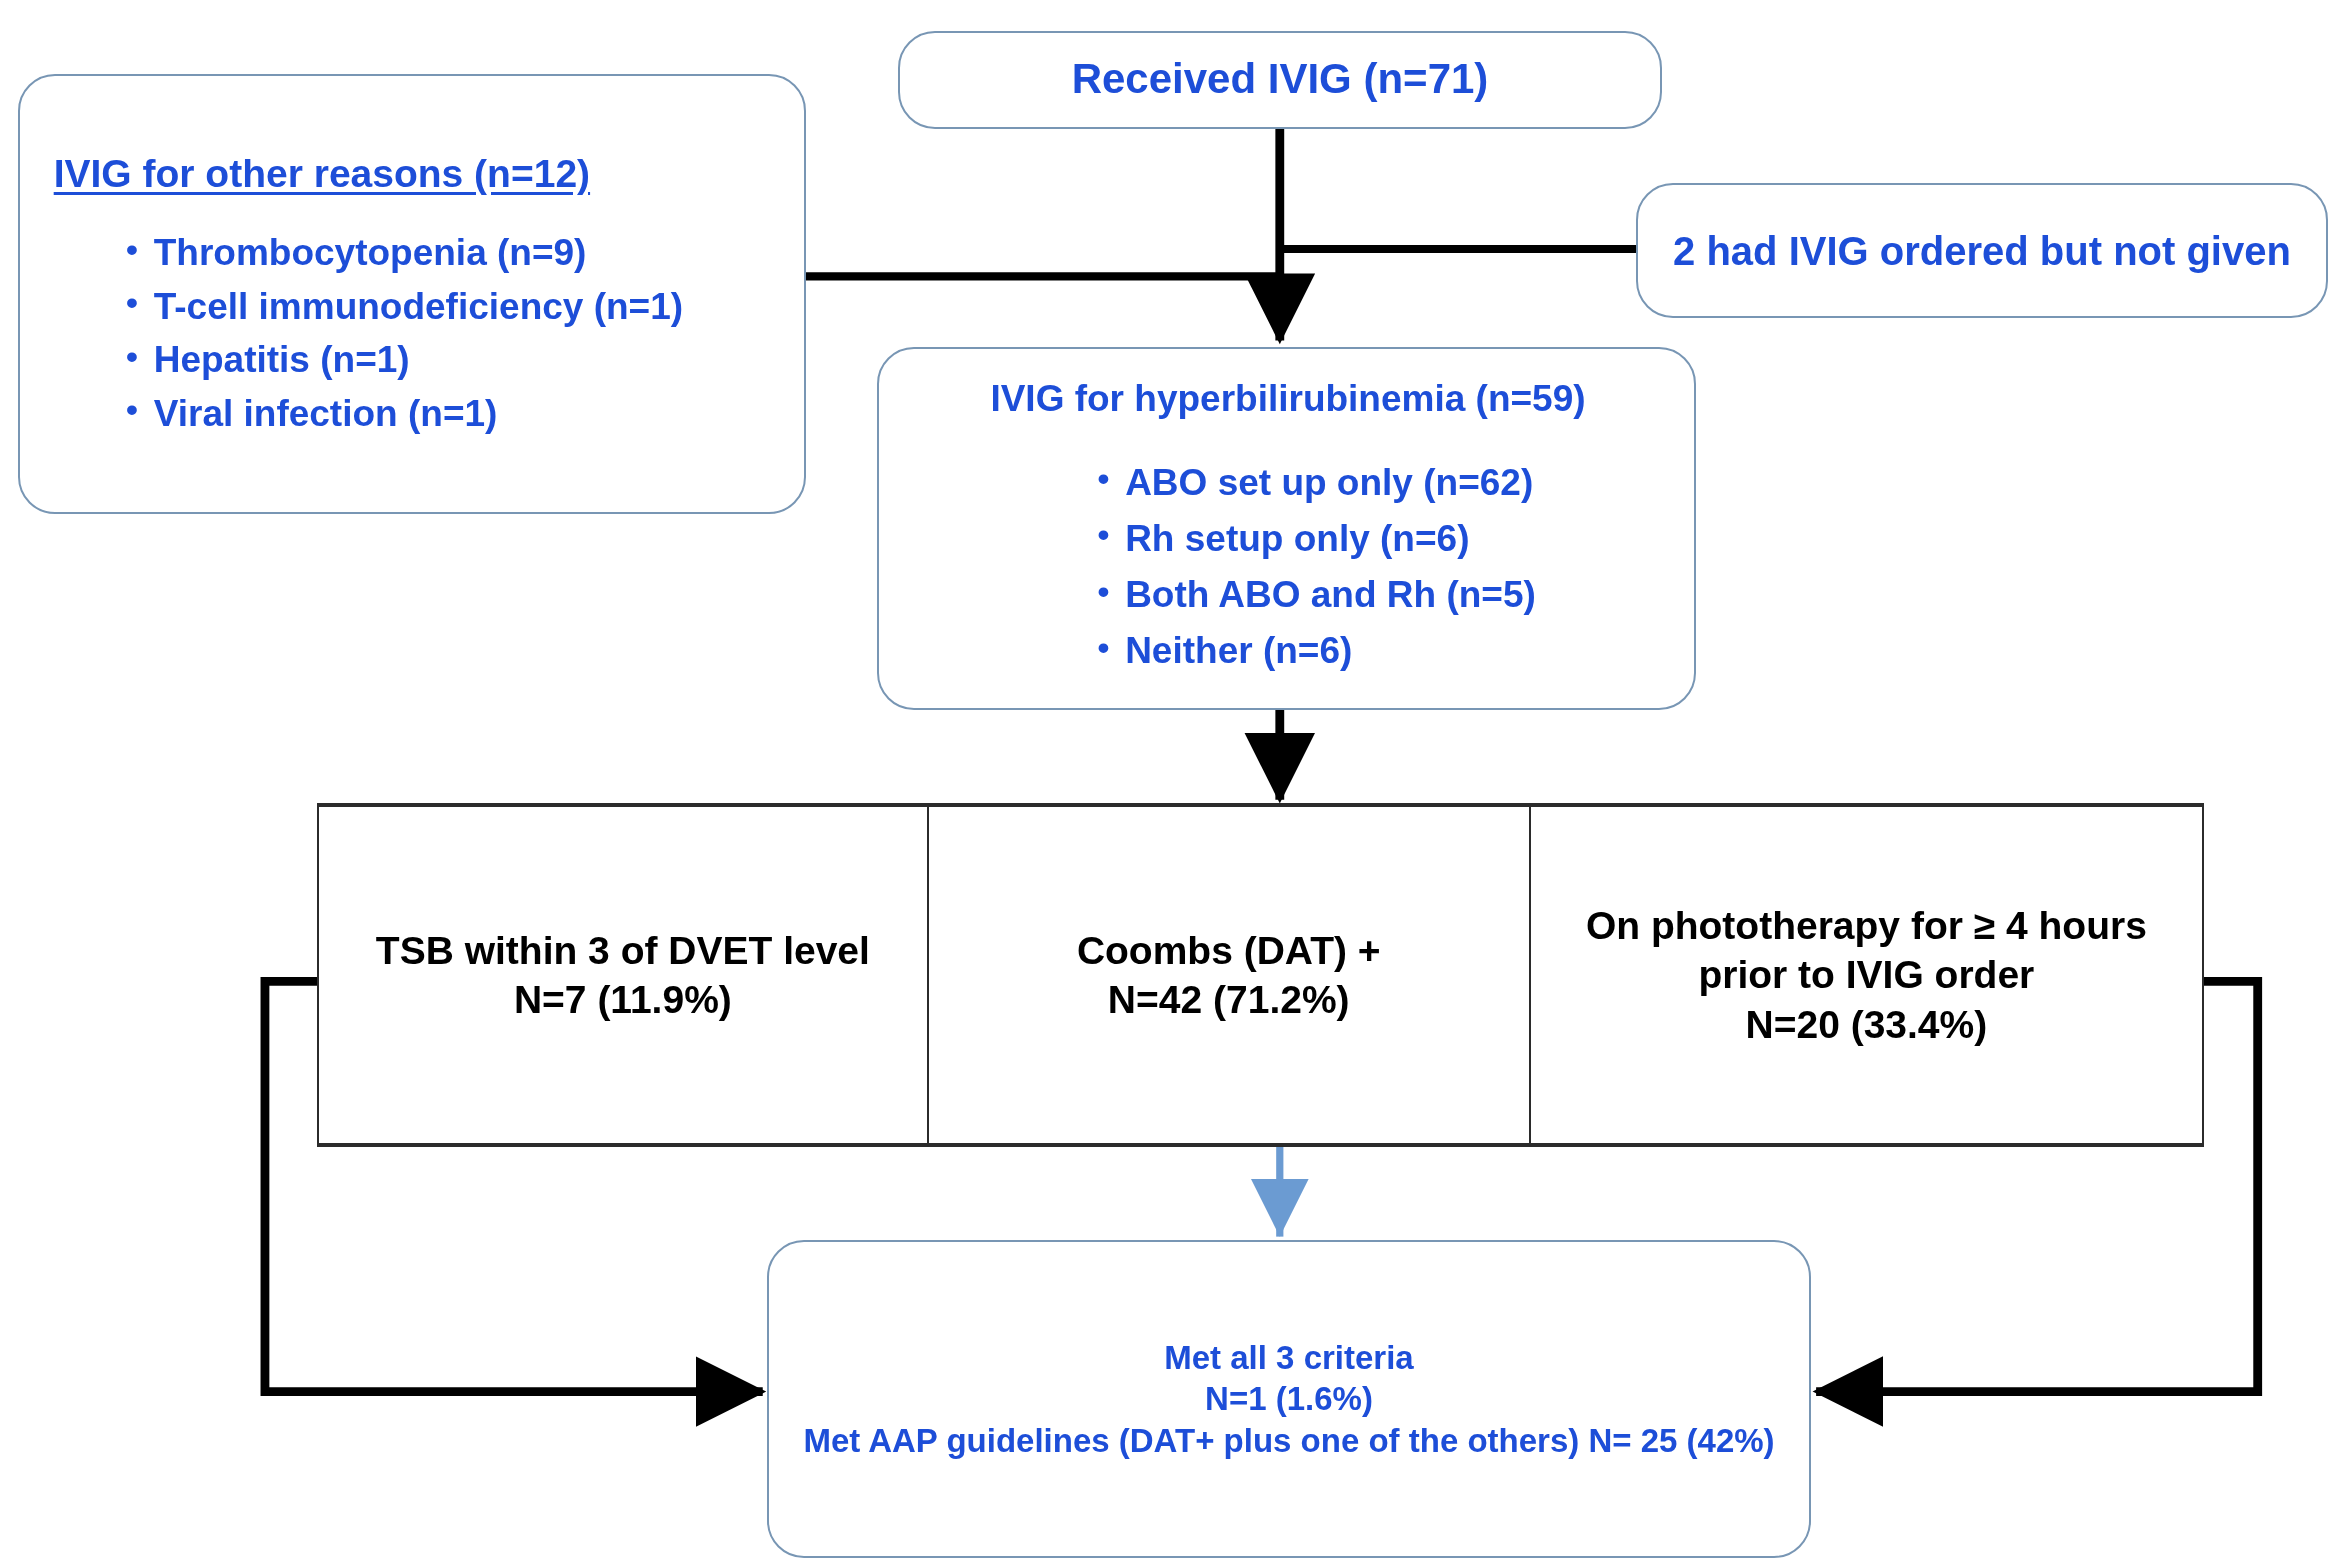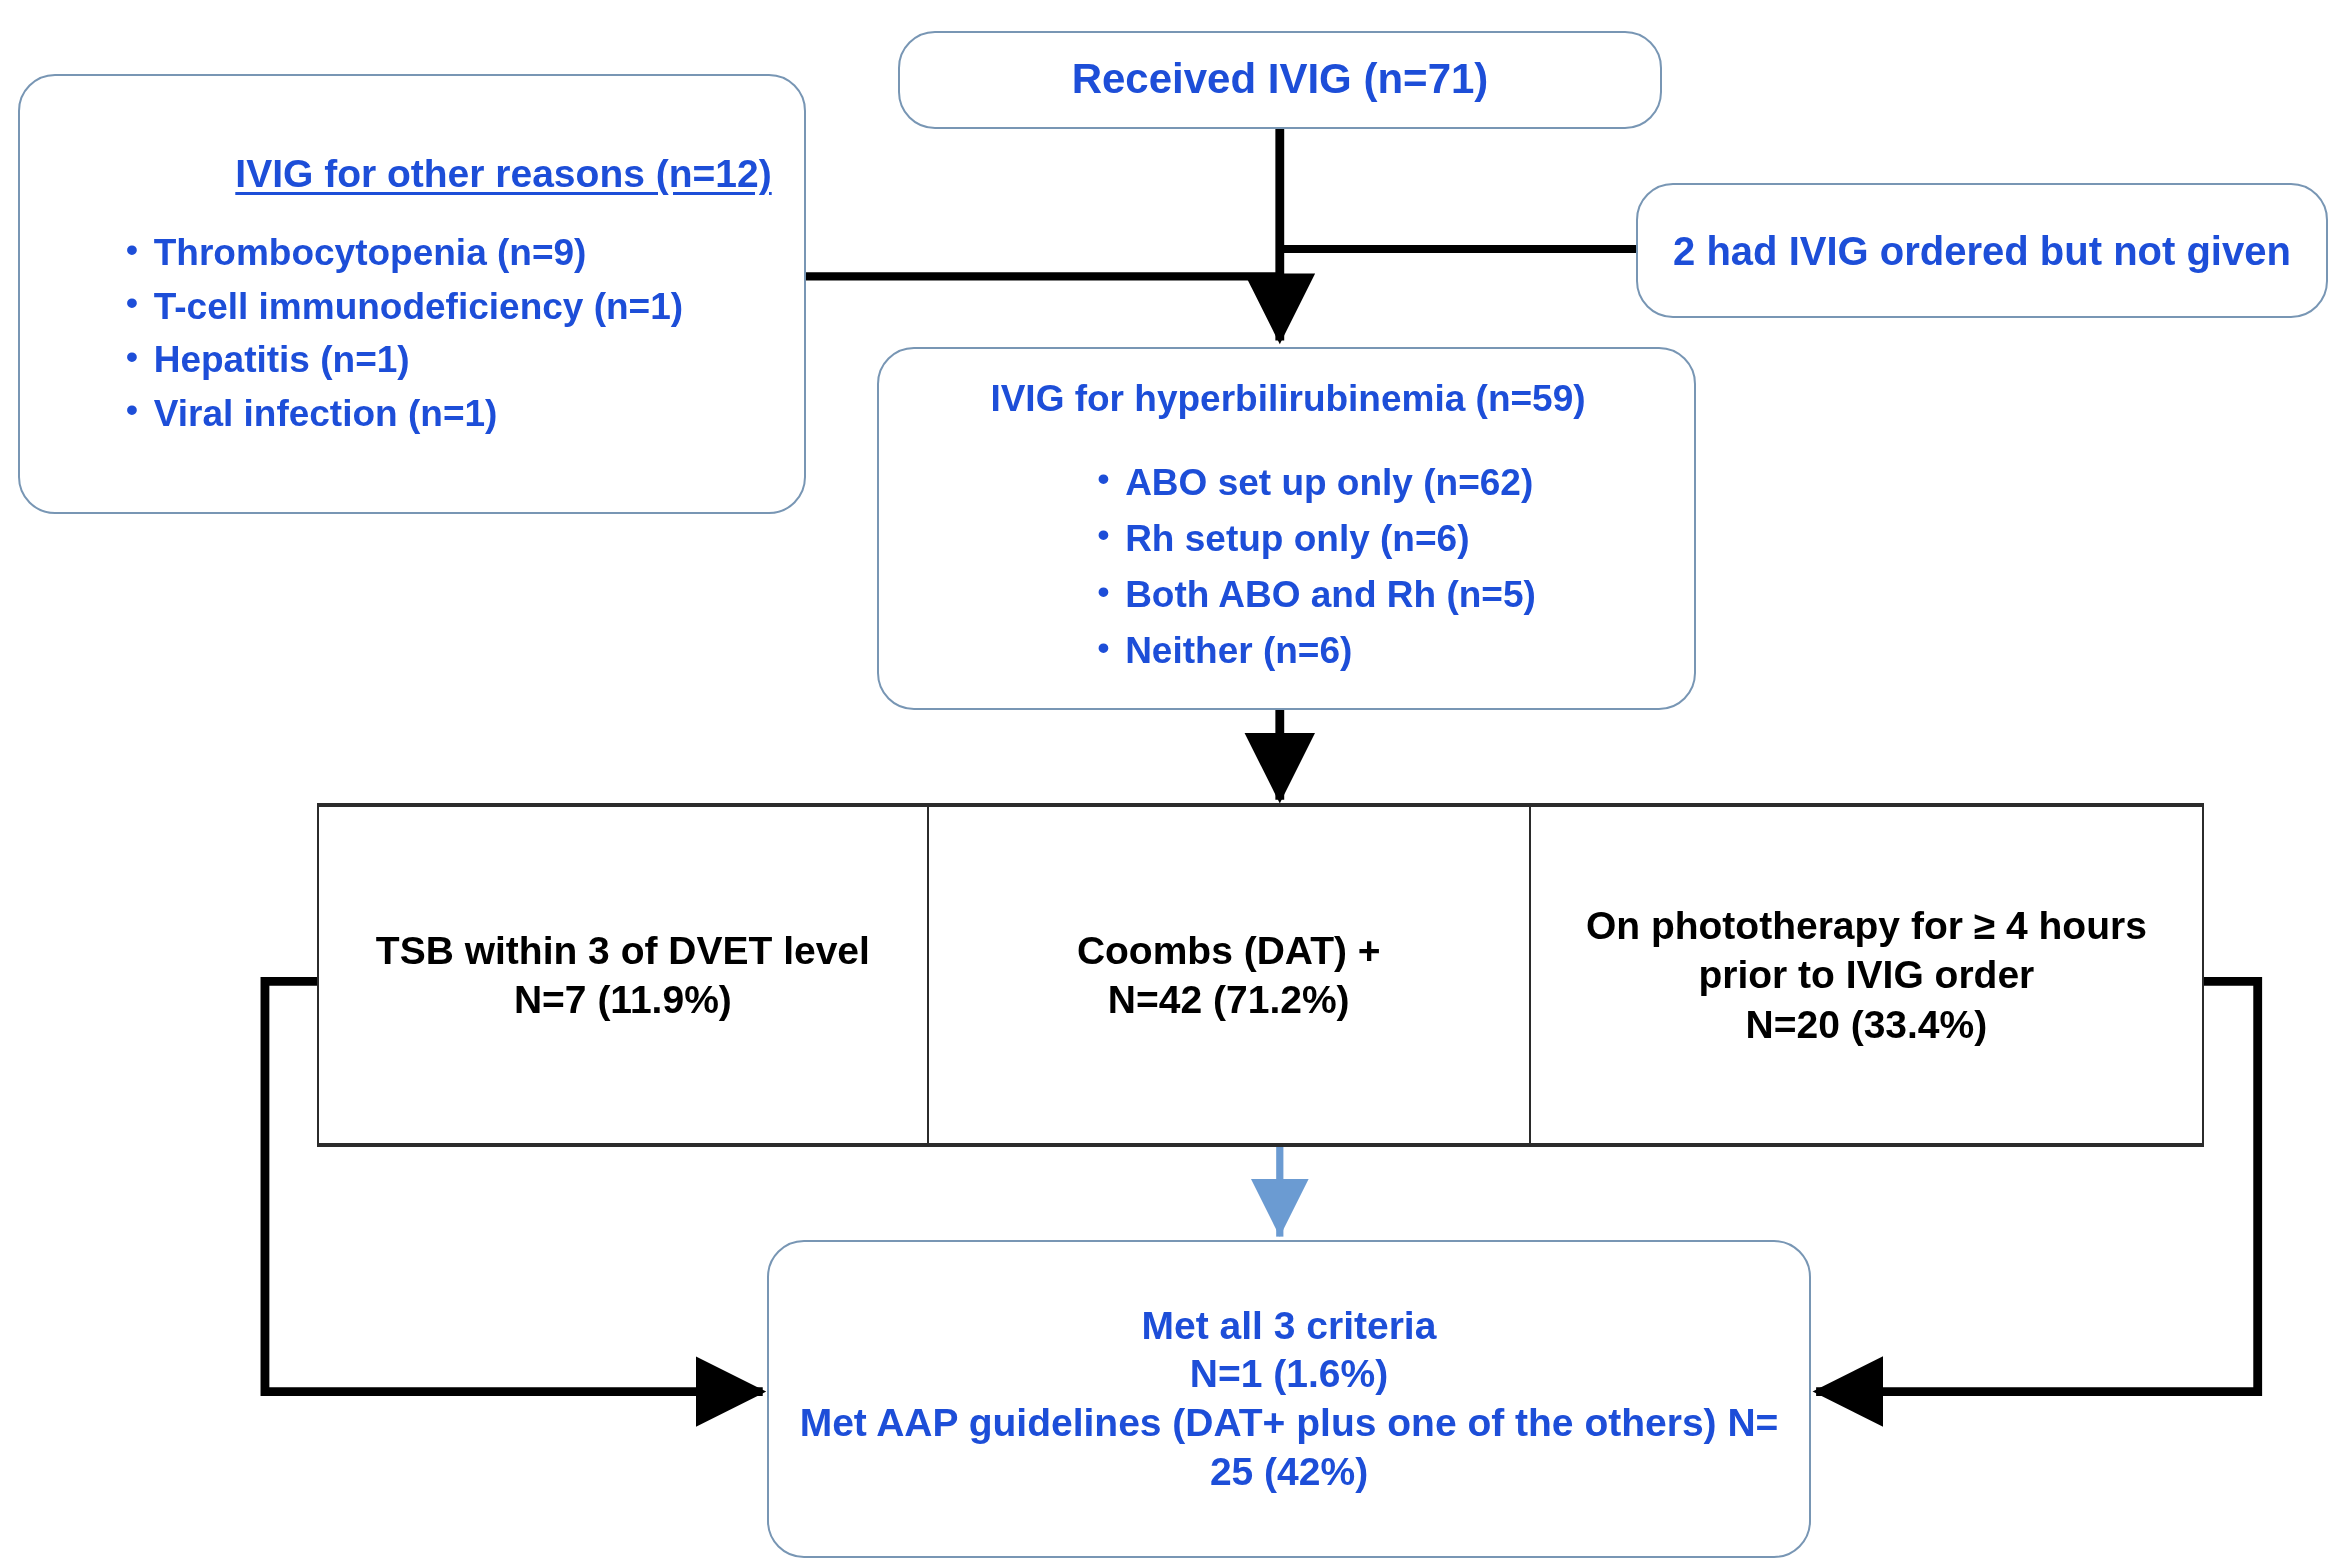--- a/index.html
+++ b/index.html
@@ -79,21 +79,21 @@
   }
   
   #box-other-reasons {
     left: 17.7px; top: 74px;
     width: 788px; height: 440px;
     padding: 27px 32px 24px 34px;
     font-size: 37px;
   }
   #box-other-reasons .title-line {
     width: 100%;
-    text-align: right;
+    text-align: left;
     margin-bottom: 27px;
     font-size: 39px;
   }
   #box-other-reasons ul.bullets {
     width: 100%;
     padding-left: 66px;
   }
   #box-other-reasons ul.bullets li { font-size: 37px; }
 
   
@@ -173,21 +173,21 @@
   .criteria-cell.c3 { width: 696px; }
 
   
   #box-outcome {
     left: 767px; top: 1240px;
     width: 1044px; height: 318px;
     padding: 9.6px 24px;
     font-size: 39px;
     line-height: 1.32;
   }
-  #box-outcome .title-line { font-size: 39px; }
+  #box-outcome .title-line { font-size: 33px; }
 </style>
 </head>
 <body>
 
 <div id="canvas">
 
   <svg class="connectors" viewBox="0 0 2917 1950">
     <defs>
       <marker id="arrow-black" markerWidth="11" markerHeight="11" refX="7.6" refY="4" orient="auto" markerUnits="strokeWidth">
         <path d="M0,0 L8,4 L0,8 z" fill="#000000"></path>

